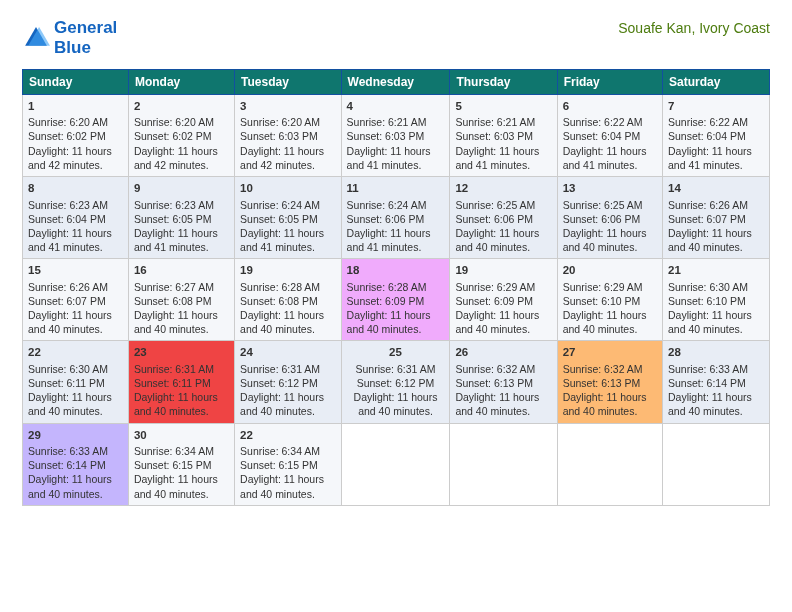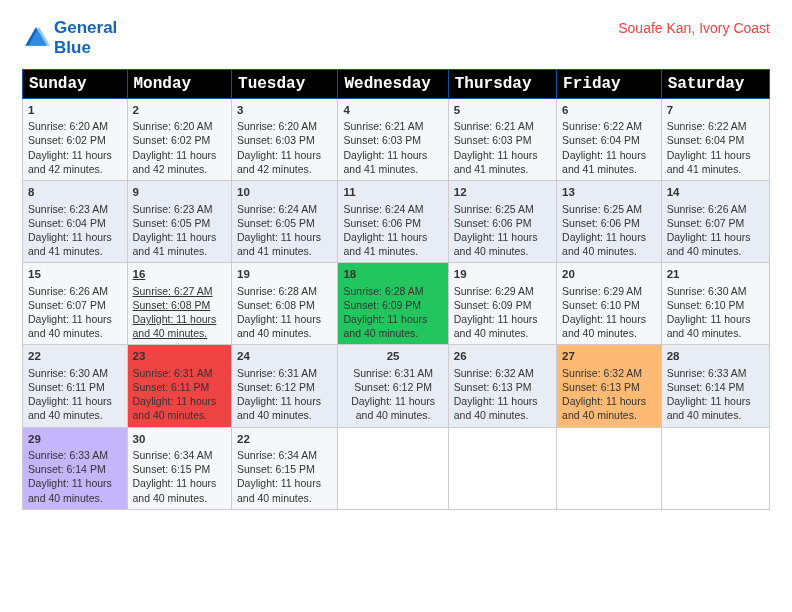--- a/index.html
+++ b/index.html
@@ -42,37 +42,36 @@
       text-align: right;
     }
     .main-title {
       font-size: 32px;
       font-weight: bold;
       color: #222;
       line-height: 1.1;
     }
     .subtitle {
       font-size: 14px;
-      color: #ef4444;
+      color: #4d7c0f;
       margin-top: 2px;
     }
     .calendar {
       width: 100%;
       border-collapse: collapse;
       font-size: 10.5px;
     }
     .calendar thead th {
-      background: #000000;
+      background: #0f766e;
       color: #fff;
       text-align: left;
       padding: 5px 6px;
-      font-size: 16px;
+      font-size: 12px;
       font-weight: bold;
       border: 1px solid #1250a0;
-      font-family: Liberation Mono, monospace;
     }
     .calendar tbody td {
       vertical-align: top;
       padding: 4px 5px;
       border: 1px solid #ccc;
       width: 113px;
       height: 80px;
       background: #fff;
       color: #333;
       line-height: 1.35;
@@ -139,23 +138,23 @@
           <td style="background: rgb(232, 237, 245);"><span class="day-num">8</span><span>Sunrise: 6:23 AM</span><br><span>Sunset: 6:04 PM</span><br><span>Daylight: 11 hours and 41 minutes.</span></td>
           <td style="background: rgb(232, 237, 245);"><span class="day-num">9</span><span>Sunrise: 6:23 AM</span><br><span>Sunset: 6:05 PM</span><br><span>Daylight: 11 hours and 41 minutes.</span></td>
           <td style="background: rgb(232, 237, 245);"><span class="day-num">10</span><span>Sunrise: 6:24 AM</span><br><span>Sunset: 6:05 PM</span><br><span>Daylight: 11 hours and 41 minutes.</span></td>
           <td style="background: rgb(232, 237, 245);"><span class="day-num">11</span><span>Sunrise: 6:24 AM</span><br><span>Sunset: 6:06 PM</span><br><span>Daylight: 11 hours and 41 minutes.</span></td>
           <td style="background: rgb(232, 237, 245);"><span class="day-num">12</span><span>Sunrise: 6:25 AM</span><br><span>Sunset: 6:06 PM</span><br><span>Daylight: 11 hours and 40 minutes.</span></td>
           <td style="background: rgb(232, 237, 245);"><span class="day-num">13</span><span>Sunrise: 6:25 AM</span><br><span>Sunset: 6:06 PM</span><br><span>Daylight: 11 hours and 40 minutes.</span></td>
           <td style="background: rgb(232, 237, 245);"><span class="day-num">14</span><span>Sunrise: 6:26 AM</span><br><span>Sunset: 6:07 PM</span><br><span>Daylight: 11 hours and 40 minutes.</span></td>
         </tr>
         <tr>
           <td style="background: rgb(245, 247, 250);"><span class="day-num">15</span><span>Sunrise: 6:26 AM</span><br><span>Sunset: 6:07 PM</span><br><span>Daylight: 11 hours and 40 minutes.</span></td>
-          <td style="background: rgb(245, 247, 250); text-decoration: underline;"><span class="day-num">16</span><span>Sunrise: 6:27 AM</span><br><span>Sunset: 6:08 PM</span><br><span>Daylight: 11 hours and 40 minutes.</span></td>
+          <td style="background: rgb(245, 247, 250);"><span class="day-num">16</span><span>Sunrise: 6:27 AM</span><br><span>Sunset: 6:08 PM</span><br><span>Daylight: 11 hours and 40 minutes.</span></td>
           <td style="background: rgb(245, 247, 250);"><span class="day-num">19</span><span>Sunrise: 6:28 AM</span><br><span>Sunset: 6:08 PM</span><br><span>Daylight: 11 hours and 40 minutes.</span></td>
-          <td style="background: #22c55e;"><span class="day-num">18</span><span>Sunrise: 6:28 AM</span><br><span>Sunset: 6:09 PM</span><br><span>Daylight: 11 hours and 40 minutes.</span></td>
+          <td style="background: #f0abfc;"><span class="day-num">18</span><span>Sunrise: 6:28 AM</span><br><span>Sunset: 6:09 PM</span><br><span>Daylight: 11 hours and 40 minutes.</span></td>
           <td style="background: rgb(245, 247, 250);"><span class="day-num">19</span><span>Sunrise: 6:29 AM</span><br><span>Sunset: 6:09 PM</span><br><span>Daylight: 11 hours and 40 minutes.</span></td>
           <td style="background: rgb(245, 247, 250);"><span class="day-num">20</span><span>Sunrise: 6:29 AM</span><br><span>Sunset: 6:10 PM</span><br><span>Daylight: 11 hours and 40 minutes.</span></td>
           <td style="background: rgb(245, 247, 250);"><span class="day-num">21</span><span>Sunrise: 6:30 AM</span><br><span>Sunset: 6:10 PM</span><br><span>Daylight: 11 hours and 40 minutes.</span></td>
         </tr>
         <tr>
           <td style="background: rgb(232, 237, 245);"><span class="day-num">22</span><span>Sunrise: 6:30 AM</span><br><span>Sunset: 6:11 PM</span><br><span>Daylight: 11 hours and 40 minutes.</span></td>
           <td style="background: #ef4444;"><span class="day-num">23</span><span>Sunrise: 6:31 AM</span><br><span>Sunset: 6:11 PM</span><br><span>Daylight: 11 hours and 40 minutes.</span></td>
           <td style="background: rgb(232, 237, 245);"><span class="day-num">24</span><span>Sunrise: 6:31 AM</span><br><span>Sunset: 6:12 PM</span><br><span>Daylight: 11 hours and 40 minutes.</span></td>
           <td style="background: rgb(232, 237, 245); text-align: center;"><span class="day-num">25</span><span>Sunrise: 6:31 AM</span><br><span>Sunset: 6:12 PM</span><br><span>Daylight: 11 hours and 40 minutes.</span></td>
           <td style="background: rgb(232, 237, 245);"><span class="day-num">26</span><span>Sunrise: 6:32 AM</span><br><span>Sunset: 6:13 PM</span><br><span>Daylight: 11 hours and 40 minutes.</span></td>

